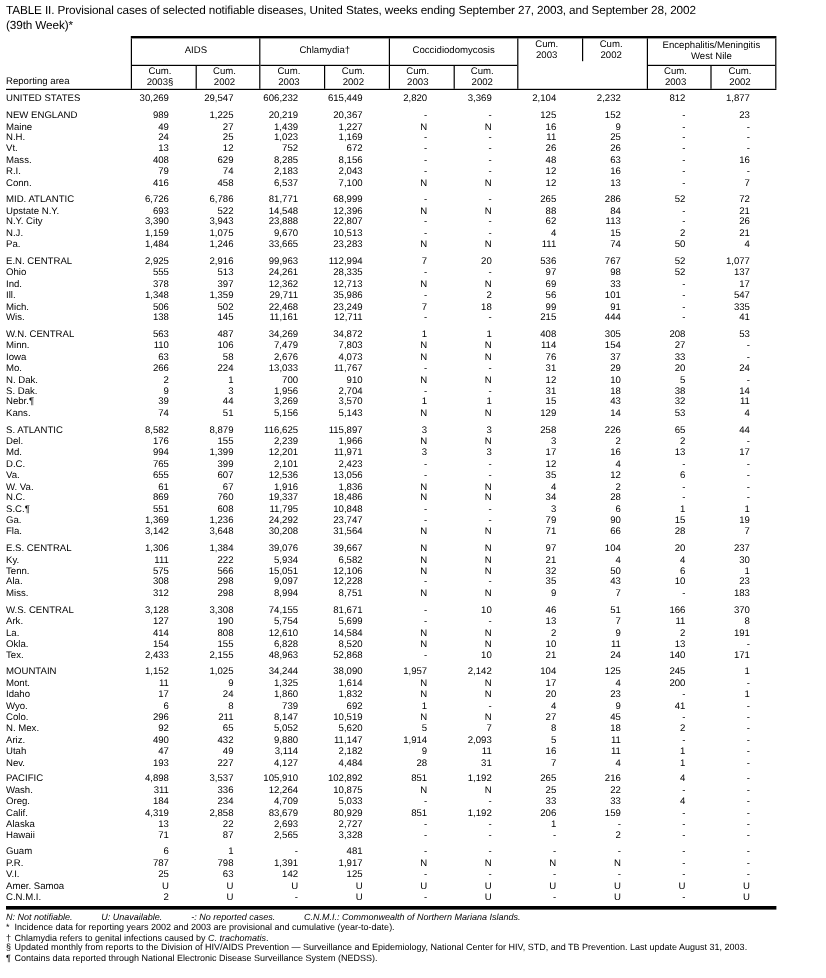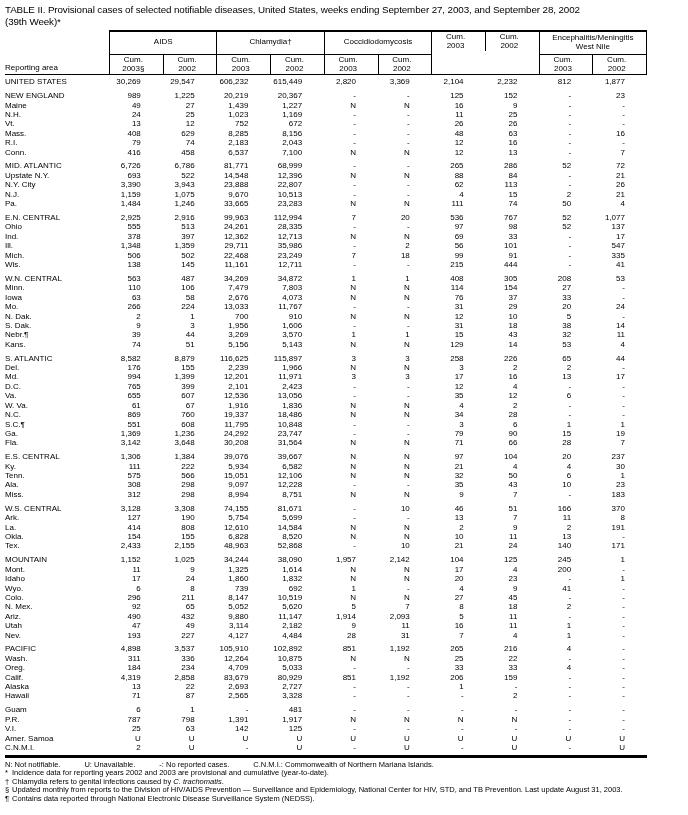--- a/index.html
+++ b/index.html
@@ -27,21 +27,21 @@
   
   .tbody{padding-top:2px;}
   .trow{display:flex;line-height:9.4px;font-size:8px;}
   .tlabel{width:104px;white-space:nowrap;overflow:hidden;}
   .tcell{flex:1;text-align:right;padding-right:22px;box-sizing:border-box;white-space:nowrap;}
   .rowgroup + .rowgroup{margin-top:4.5px;}
   .bottom-bar{height:2.6px;background:#000;margin-top:3px;}
   
   .footnotes{font-size:7.5px;line-height:8.6px;margin-top:2.5px;}
   .legend{white-space:nowrap;}
-  .legend-item{margin-right:24px;}
+  .legend-item{margin-right:24px;font-style:italic;}
   .legend-item:last-child{margin-right:17px;}
   .note{position:relative;padding-left:7px;text-align:justify;}
   .note .marker{position:absolute;left:0;top:0;}
 </style>
 </head>
 <body>
 
 <div class="page">
   <div class="title">
     <div>TABLE II. Provisional cases of selected notifiable diseases, United States, weeks ending September 27, 2003, and September 28, 2002</div>
@@ -447,21 +447,21 @@
           <div class="tcell">12</div>
           <div class="tcell">10</div>
           <div class="tcell">5</div>
           <div class="tcell">-</div>
         </div>
         <div class="trow">
           <div class="tlabel">S. Dak.</div>
           <div class="tcell">9</div>
           <div class="tcell">3</div>
           <div class="tcell">1,956</div>
-          <div class="tcell">1,606</div>
+          <div class="tcell">2,704</div>
           <div class="tcell">-</div>
           <div class="tcell">-</div>
           <div class="tcell">31</div>
           <div class="tcell">18</div>
           <div class="tcell">38</div>
           <div class="tcell">14</div>
         </div>
         <div class="trow">
           <div class="tlabel">Nebr.¶</div>
           <div class="tcell">39</div>

